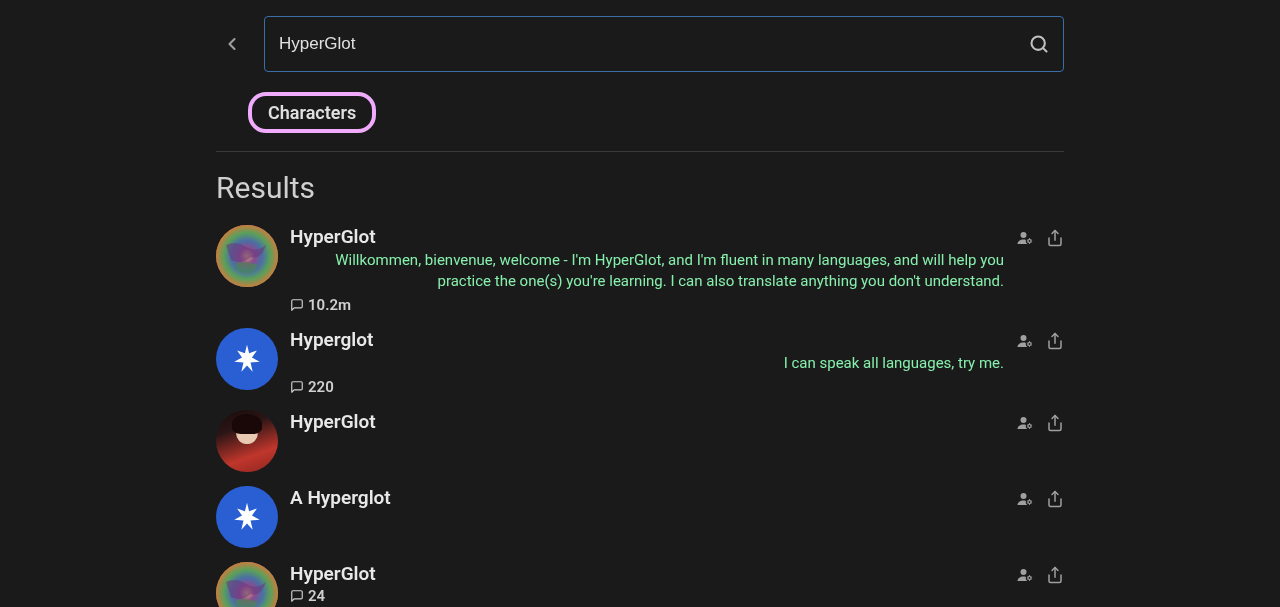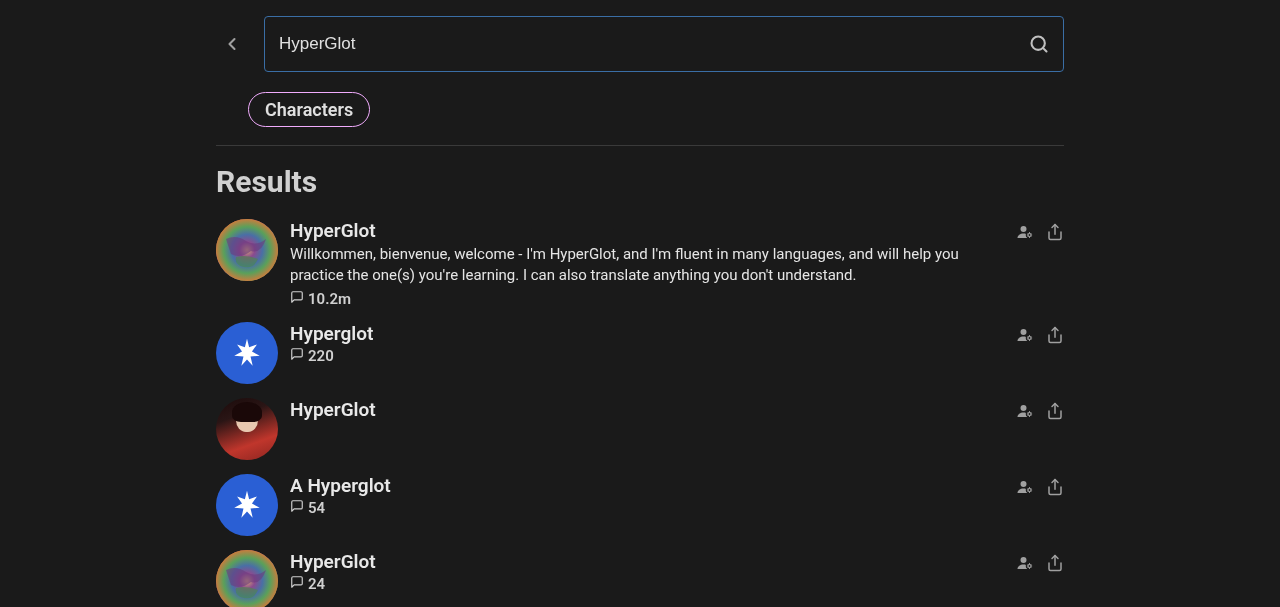--- a/index.html
+++ b/index.html
@@ -73,31 +73,31 @@
     }
     .tab {
       padding: 6px 16px;
       border-radius: 18px;
       font-size: 18px;
       font-weight: 600;
       cursor: pointer;
       color: #e0e0e0;
     }
     .tab.active {
-      border: 1px solid #f0abfc;
+      border: 4px solid #f0abfc;
       background: transparent;
     }
     .divider {
       height: 1px;
       background: #3a3a3a;
       margin-bottom: 18px;
     }
     .results-title {
       font-size: 30px;
-      font-weight: 700;
+      font-weight: 400;
       color: #d0d0d0;
       margin-bottom: 20px;
     }
     .result-item {
       display: flex;
       gap: 12px;
       margin-bottom: 14px;
       position: relative;
     }
     .avatar {
@@ -152,26 +152,28 @@
       min-width: 0;
     }
     .result-name {
       font-size: 19px;
       font-weight: 600;
       color: #e8e8e8;
       margin-bottom: 2px;
     }
     .result-desc {
       font-size: 15px;
-      color: #e5e5e5;
+      color: #86efac;
       line-height: 1.4;
       margin-bottom: 4px;
+      text-align: right;
     }
     .result-meta {
       display: flex;
+      align-items: center;
       gap: 4px;
       font-size: 15px;
       font-weight: 600;
       color: #d0d0d0;
     }
     .result-meta svg {
       width: 14px;
       height: 14px;
     }
     .result-actions {
@@ -262,20 +264,21 @@
         </div>
       </div>
       <div class="result-item">
         <div class="avatar avatar-star">
           <svg viewBox="0 0 24 24" fill="white">
             <path d="M12 2 L13.5 8 L19 6 L15.5 11 L21 14 L14.5 14.5 L16 21 L12 16.5 L8 21 L9.5 14.5 L3 14 L8.5 11 L5 6 L10.5 8 Z"></path>
           </svg>
         </div>
         <div class="result-content">
           <div class="result-name">Hyperglot</div>
+          <div class="result-desc">I can speak all languages, try me.</div>
           <div class="result-meta">
             <svg viewBox="0 0 24 24" fill="none" stroke="currentColor" stroke-width="2" stroke-linecap="round" stroke-linejoin="round">
               <path d="M21 15a2 2 0 0 1-2 2H7l-4 4V5a2 2 0 0 1 2-2h14a2 2 0 0 1 2 2z"></path>
             </svg>
             <span>220</span>
           </div>
         </div>
         <div class="result-actions">
           <div class="action-icon"><svg viewBox="0 0 24 24" fill="currentColor">
               <path d="M10 4a4 4 0 100 8 4 4 0 000-8zM2 20c0-3.3 3.6-6 8-6 1.2 0 2.3.2 3.3.5a4.5 4.5 0 00-.3 1.5c0 1.6.8 3 2 3.9V20H2z"></path>
@@ -308,26 +311,20 @@
         </div>
       </div>
       <div class="result-item">
         <div class="avatar avatar-star">
           <svg viewBox="0 0 24 24" fill="white">
             <path d="M12 2 L13.5 8 L19 6 L15.5 11 L21 14 L14.5 14.5 L16 21 L12 16.5 L8 21 L9.5 14.5 L3 14 L8.5 11 L5 6 L10.5 8 Z"></path>
           </svg>
         </div>
         <div class="result-content">
           <div class="result-name">A Hyperglot</div>
-          <div class="result-meta">
-            <svg viewBox="0 0 24 24" fill="none" stroke="currentColor" stroke-width="2" stroke-linecap="round" stroke-linejoin="round">
-              <path d="M21 15a2 2 0 0 1-2 2H7l-4 4V5a2 2 0 0 1 2-2h14a2 2 0 0 1 2 2z"></path>
-            </svg>
-            <span>54</span>
-          </div>
         </div>
         <div class="result-actions">
           <div class="action-icon"><svg viewBox="0 0 24 24" fill="currentColor">
               <path d="M10 4a4 4 0 100 8 4 4 0 000-8zM2 20c0-3.3 3.6-6 8-6 1.2 0 2.3.2 3.3.5a4.5 4.5 0 00-.3 1.5c0 1.6.8 3 2 3.9V20H2z"></path>
               <circle cx="18" cy="16" r="2" fill="none" stroke="currentColor" stroke-width="1.5"></circle>
               <path d="M18 12v1.5M18 18.5V20M14.5 16H16M20 16h1.5M15.5 13.5l1 1M19.5 17.5l1 1M20.5 13.5l-1 1M16.5 17.5l-1 1" stroke="currentColor" stroke-width="1.2"></path>
             </svg></div>
           <div class="action-icon"><svg viewBox="0 0 24 24" fill="none" stroke="currentColor" stroke-width="2" stroke-linecap="round" stroke-linejoin="round">
               <path d="M4 12v8a2 2 0 0 0 2 2h12a2 2 0 0 0 2-2v-8"></path>
               <polyline points="16 6 12 2 8 6"></polyline>

